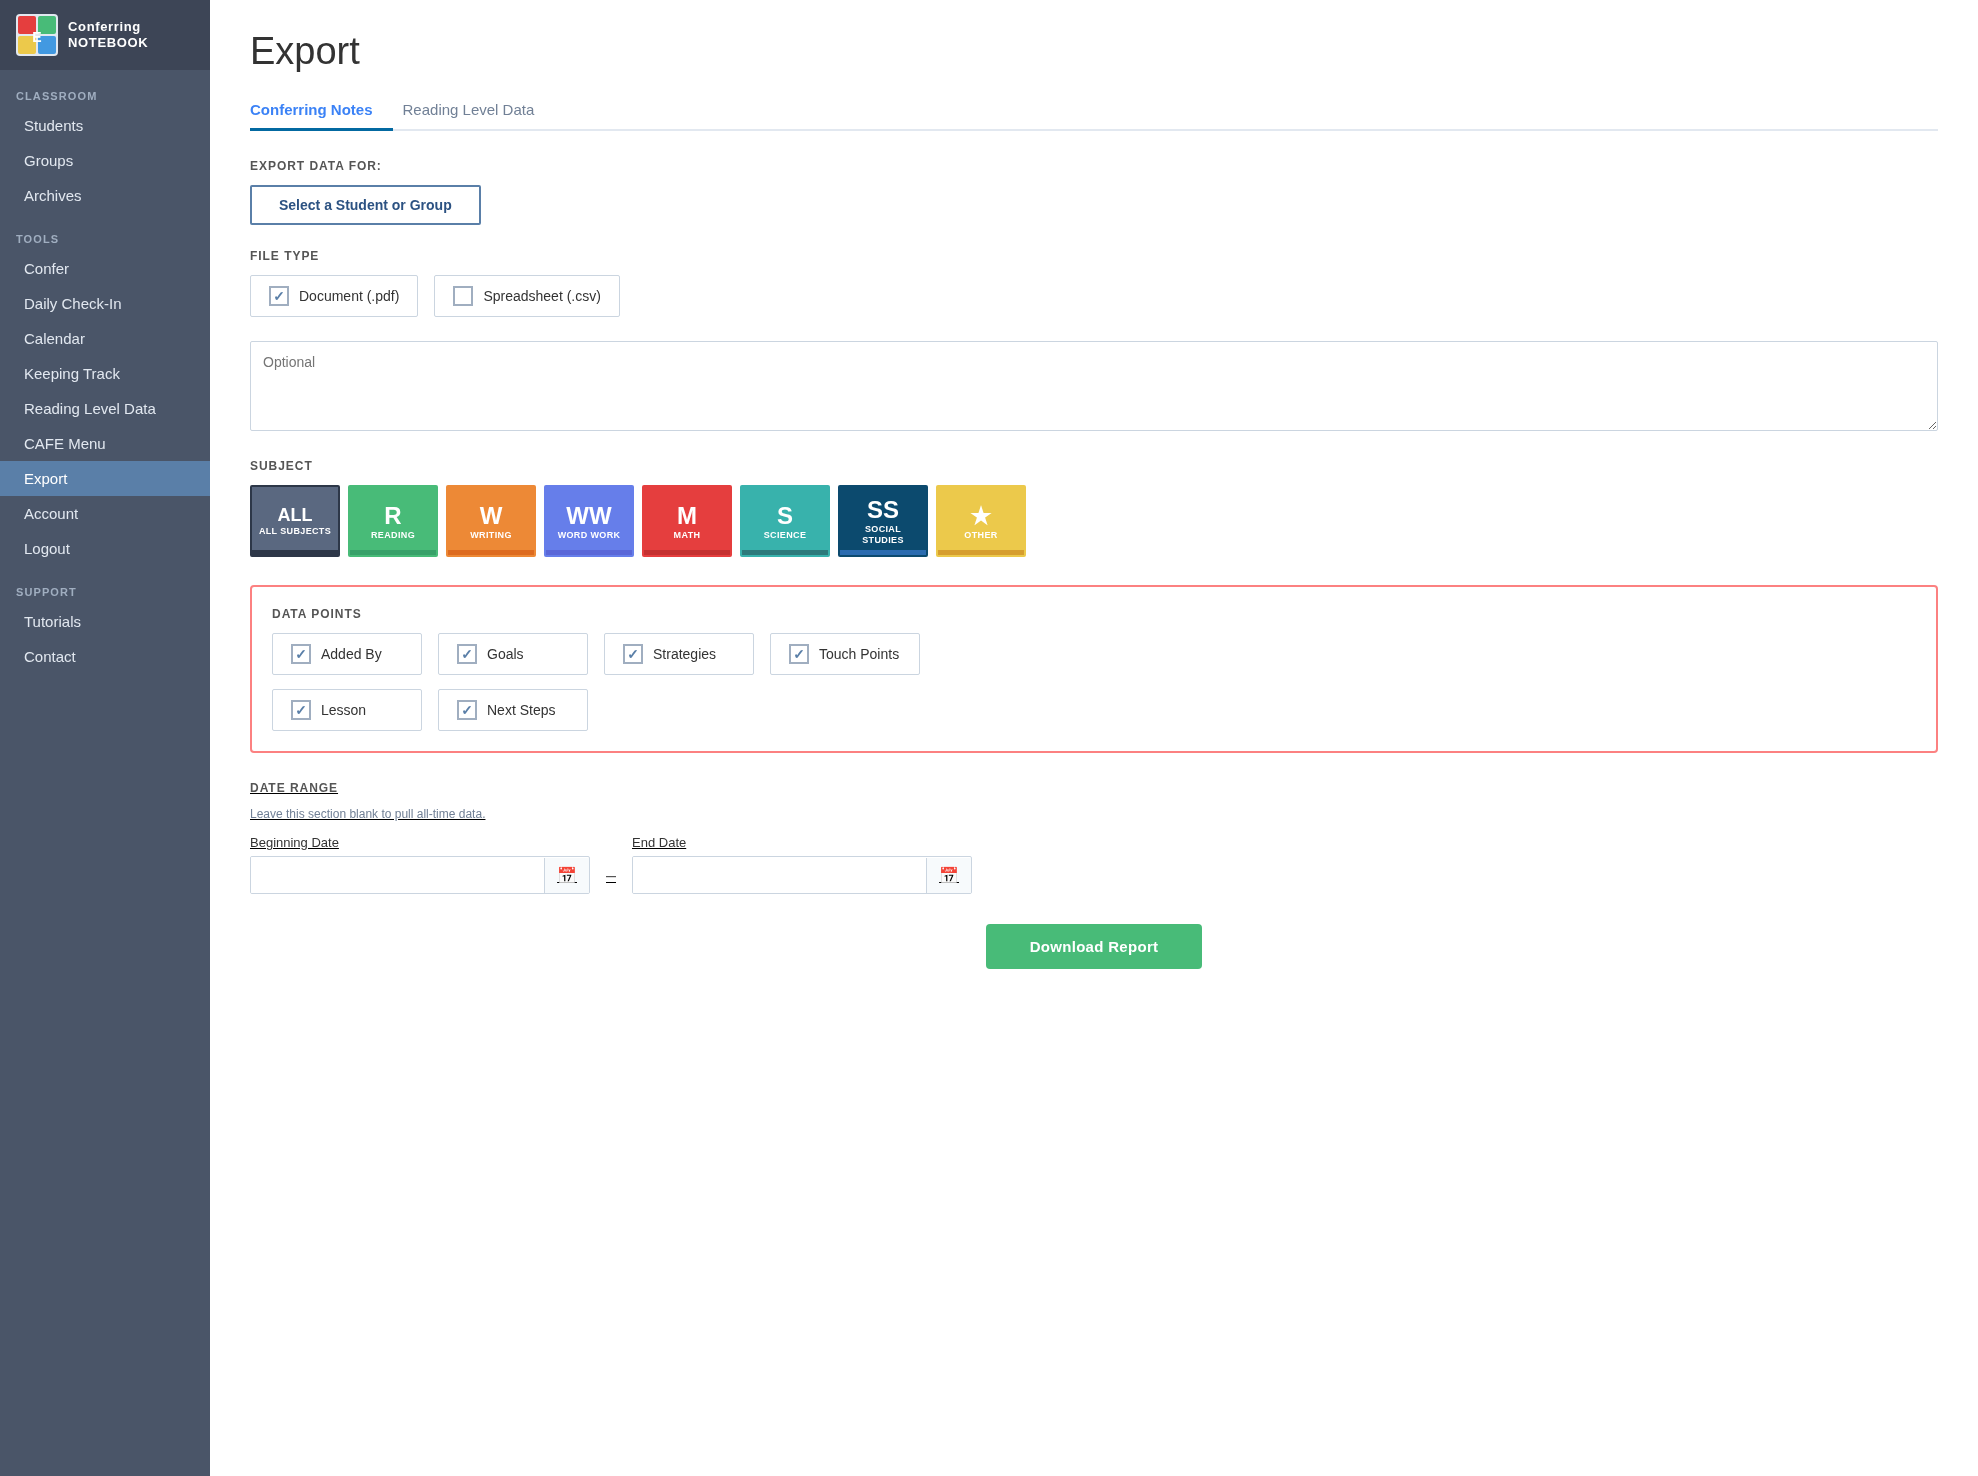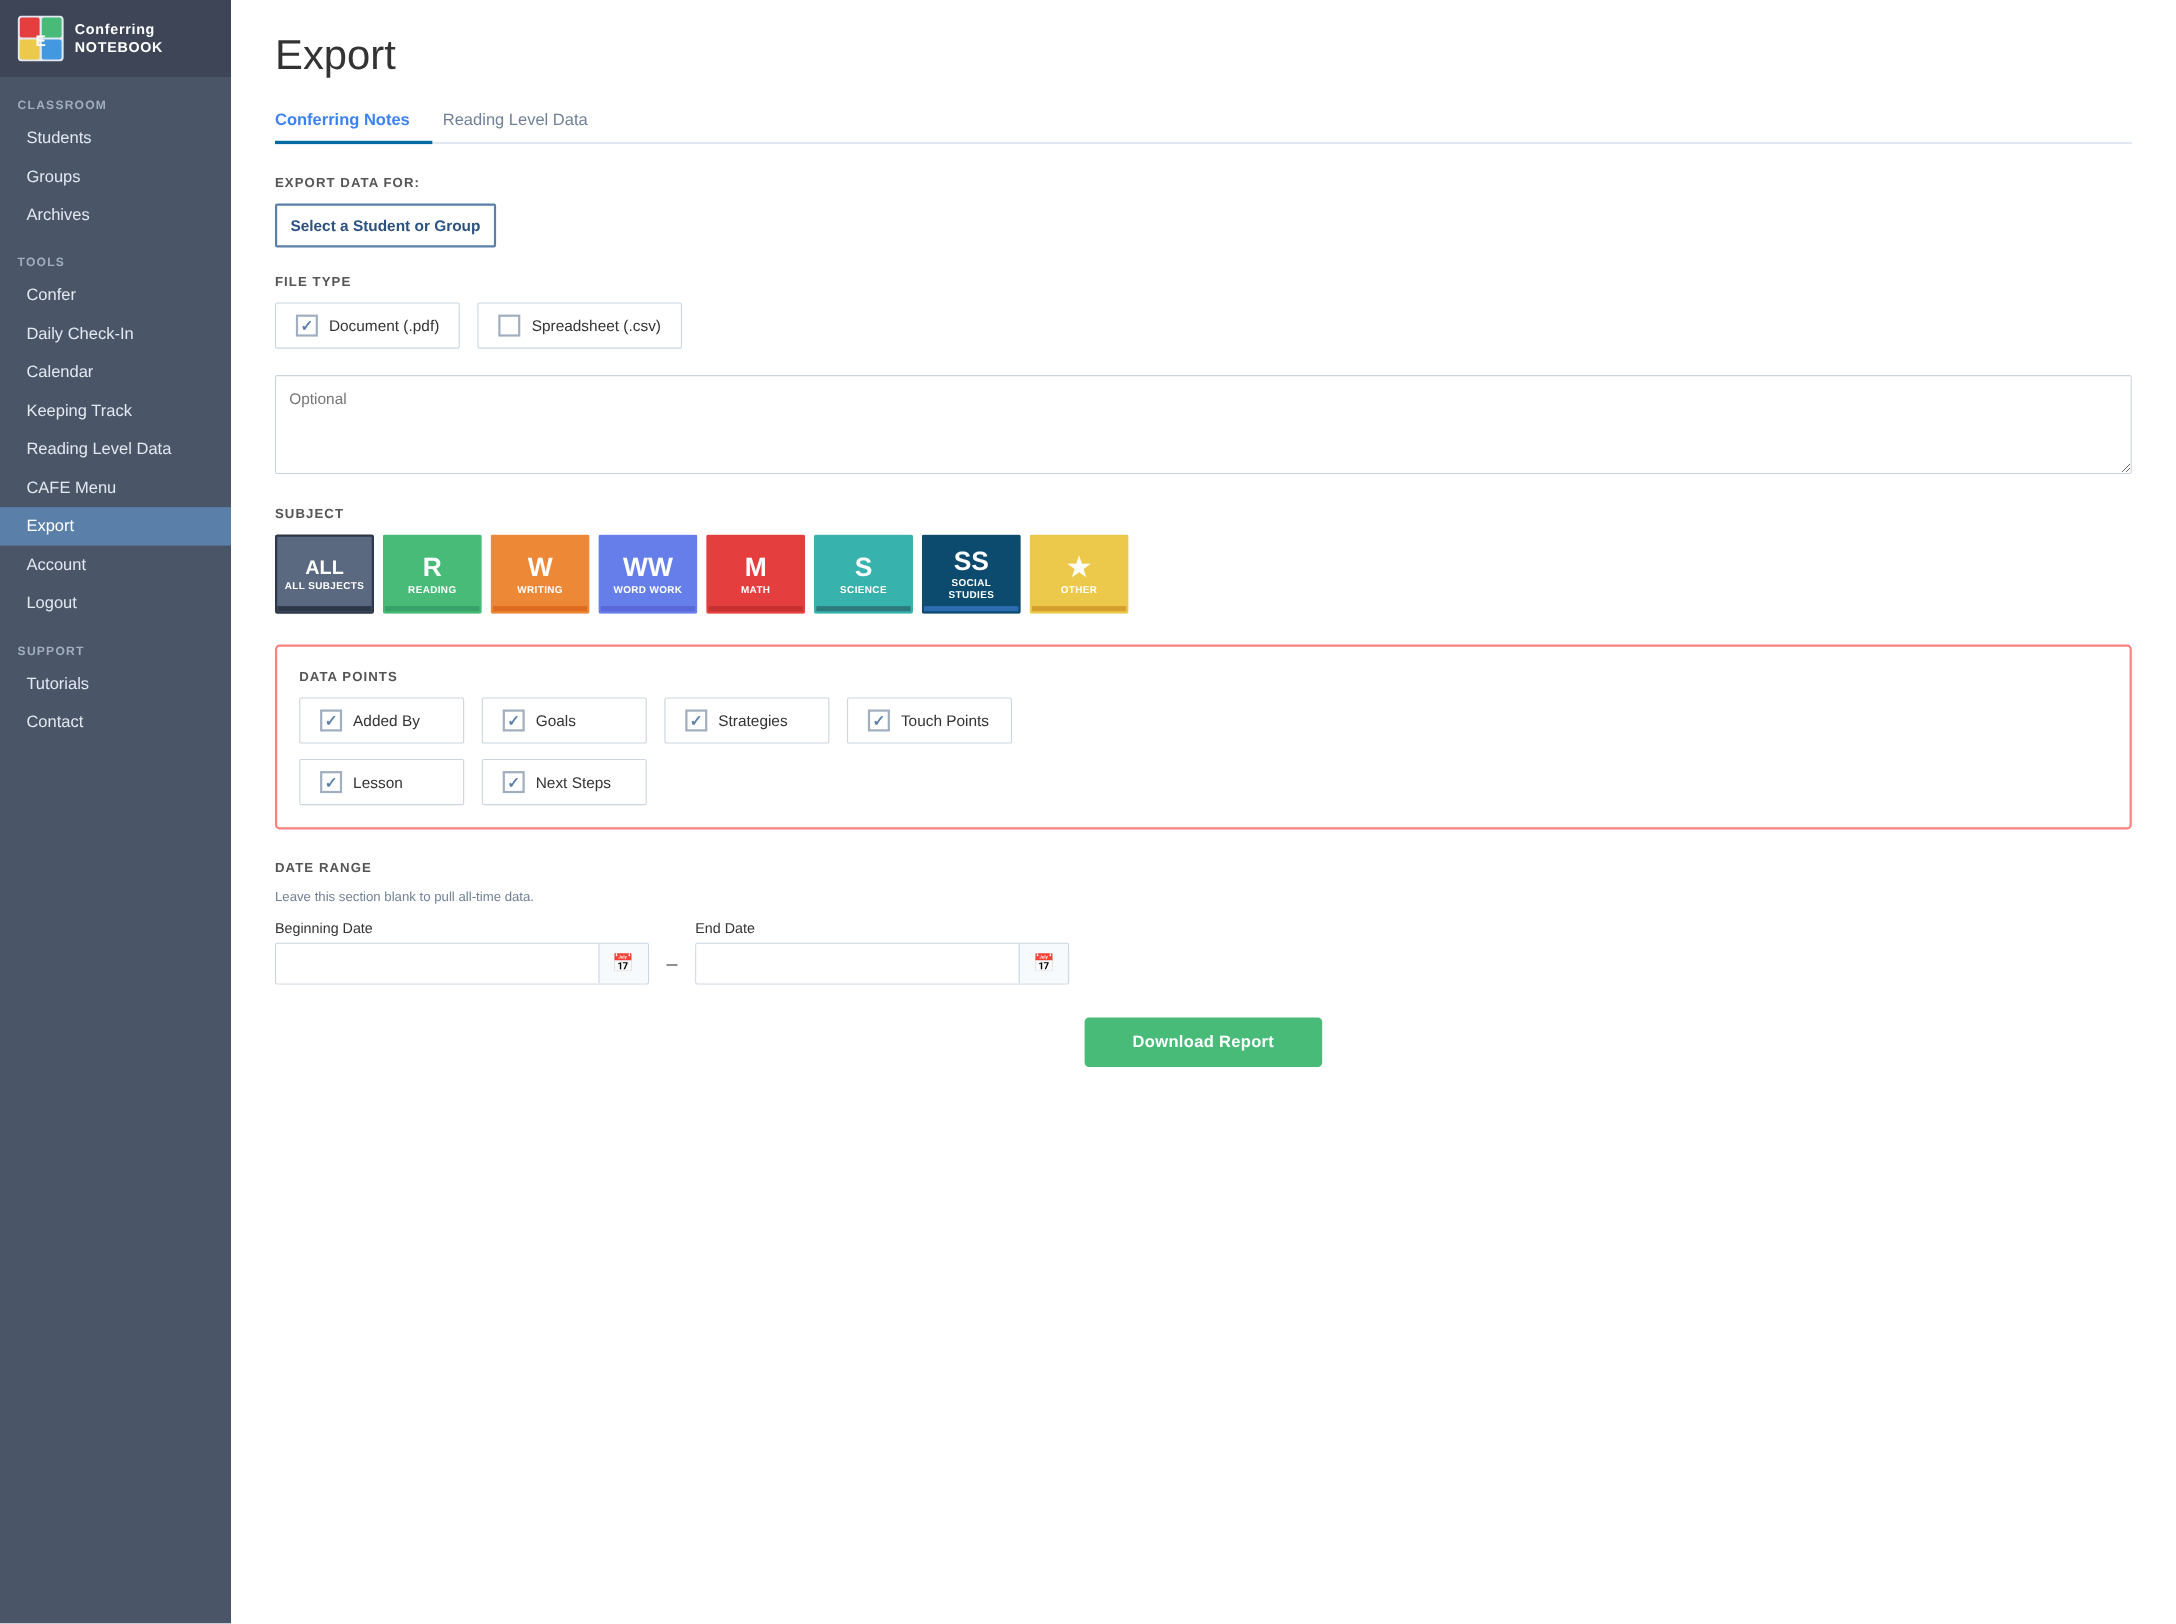--- a/index.html
+++ b/index.html
@@ -99,21 +99,21 @@
     }
 
     
     .export-section { margin-bottom: 24px; }
     .select-student-btn {
       border: 2px solid #5a7fa8;
       background: #fff;
       color: #2c5282;
       font-size: 14px;
       font-weight: 600;
-      padding: 10px 12px;
+      padding: 10px 27px;
       cursor: pointer;
       border-radius: 2px;
     }
 
     
     .file-type-section { margin-bottom: 24px; }
     .file-type-options { display: flex; gap: 16px; }
     .file-type-option {
       display: flex;
       align-items: center;
@@ -217,21 +217,21 @@
       border: 1px solid #cbd5e0;
       padding: 10px 18px;
       cursor: pointer;
       border-radius: 2px;
       font-size: 14px;
       color: #333;
       min-width: 150px;
     }
 
     
-    .date-range-section { margin-bottom: 30px; }
+    .date-range-section { margin-bottom: 30px; text-decoration: underline; }
     .date-hint { font-size: 12px; color: #718096; margin-bottom: 14px; }
     .date-inputs { display: flex; align-items: center; gap: 16px; }
     .date-input-group { display: flex; flex-direction: column; gap: 6px; }
     .date-input-label { font-size: 13px; color: #333; font-weight: 500; }
     .date-input-wrapper {
       display: flex;
       align-items: center;
       border: 1px solid #cbd5e0;
       border-radius: 2px;
       overflow: hidden;

